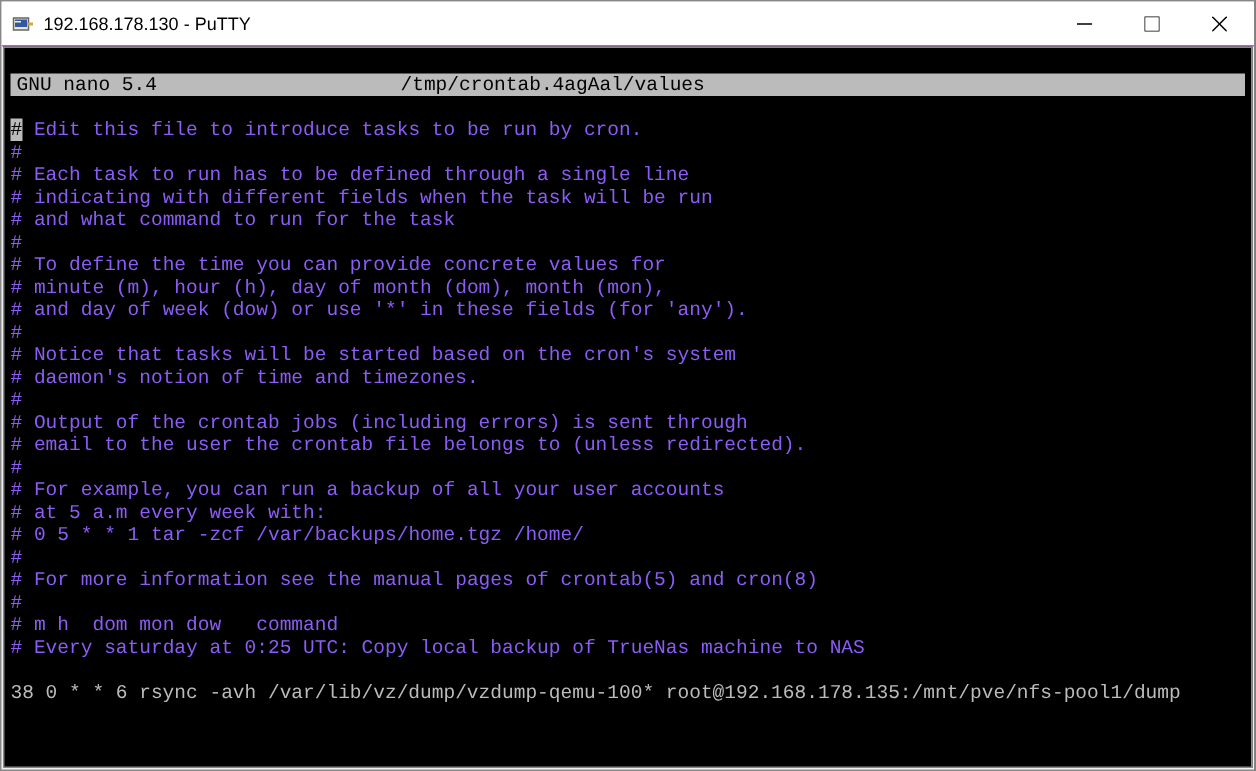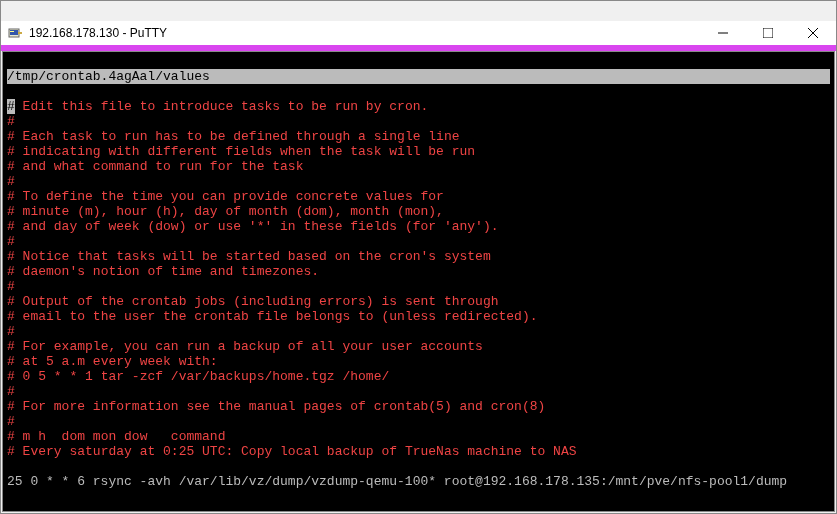--- a/index.html
+++ b/index.html
@@ -9,25 +9,24 @@
   background: #f0f0f0;
   width: 837px;
   height: 514px;
   border: 1px solid #888;
   display: flex;
   flex-direction: column;
 }
 .title-bar {
   height: 30px;
   background: #ffffff;
-  border-bottom: 6px solid #d946ef;
+  border-bottom: 1px solid #d946ef;
   display: flex;
   align-items: center;
   padding-left: 6px;
-  margin-top: 20px;
 }
 .title-bar .icon {
   width: 16px;
   height: 16px;
   display: inline-block;
   margin-right: 6px;
 }
 .title-bar .title-text {
   font-family: 'Segoe UI', Tahoma, sans-serif;
   font-size: 12px;
@@ -55,21 +54,21 @@
   border: 1px solid #888;
   margin: 0 1px 1px 1px;
 }
 .nano-title {
   background: #bbbbbb;
   color: #000000;
   display: flex;
 }
 .nt-left { width: 260px; padding-left: 4px; }
 .nt-center { flex: 1; }
-.cyan { color: #ef4444; }
+.cyan { color: #8b5cf6; }
 .gray { color: #bbbbbb; }
 </style>
 </head>
 <body>
 
 <div class="title-bar">
   <span class="icon">
     <svg viewBox="0 0 16 16" width="16" height="16">
       <rect x="2" y="4" width="10" height="8" fill="#e8e8d0" stroke="#666" stroke-width="1"></rect>
       <rect x="3" y="5" width="8" height="5" fill="#3355aa"></rect>
@@ -92,18 +91,18 @@
     <div class="win-btn close-btn">
       <svg width="10" height="10">
           <line x1="0" y1="0" x2="10" y2="10" stroke="#000" stroke-width="1"></line>
           <line x1="10" y1="0" x2="0" y2="10" stroke="#000" stroke-width="1"></line>
         </svg>
     </div>
   </div>
 </div>
 
 <div class="terminal">
-<div class="nano-title"><span class="nt-center">/tmp/crontab.4agAal/values</span></div>
+<div class="nano-title"><span class="nt-left">GNU nano 5.4</span><span class="nt-center">/tmp/crontab.4agAal/values</span></div>
 <div id="file-lines"><div><span style="background: rgb(187, 187, 187); color: rgb(0, 0, 0);">#</span><span class="cyan"> Edit this file to introduce tasks to be run by cron.</span></div><div><span class="cyan">#</span><span class="cyan"></span></div><div><span class="cyan">#</span><span class="cyan"> Each task to run has to be defined through a single line</span></div><div><span class="cyan">#</span><span class="cyan"> indicating with different fields when the task will be run</span></div><div><span class="cyan">#</span><span class="cyan"> and what command to run for the task</span></div><div><span class="cyan">#</span><span class="cyan"></span></div><div><span class="cyan">#</span><span class="cyan"> To define the time you can provide concrete values for</span></div><div><span class="cyan">#</span><span class="cyan"> minute (m), hour (h), day of month (dom), month (mon),</span></div><div><span class="cyan">#</span><span class="cyan"> and day of week (dow) or use '*' in these fields (for 'any').</span></div><div><span class="cyan">#</span><span class="cyan"></span></div><div><span class="cyan">#</span><span class="cyan"> Notice that tasks will be started based on the cron's system</span></div><div><span class="cyan">#</span><span class="cyan"> daemon's notion of time and timezones.</span></div><div><span class="cyan">#</span><span class="cyan"></span></div><div><span class="cyan">#</span><span class="cyan"> Output of the crontab jobs (including errors) is sent through</span></div><div><span class="cyan">#</span><span class="cyan"> email to the user the crontab file belongs to (unless redirected).</span></div><div><span class="cyan">#</span><span class="cyan"></span></div><div><span class="cyan">#</span><span class="cyan"> For example, you can run a backup of all your user accounts</span></div><div><span class="cyan">#</span><span class="cyan"> at 5 a.m every week with:</span></div><div><span class="cyan">#</span><span class="cyan"> 0 5 * * 1 tar -zcf /var/backups/home.tgz /home/</span></div><div><span class="cyan">#</span><span class="cyan"></span></div><div><span class="cyan">#</span><span class="cyan"> For more information see the manual pages of crontab(5) and cron(8)</span></div><div><span class="cyan">#</span><span class="cyan"></span></div><div><span class="cyan">#</span><span class="cyan"> m h  dom mon dow   command</span></div><div><span class="cyan">#</span><span class="cyan"> Every saturday at 0:25 UTC: Copy local backup of TrueNas machine to NAS</span></div></div>
-<div class="gray">25 0 * * 6 rsync -avh /var/lib/vz/dump/vzdump-qemu-100* root@192.168.178.135:/mnt/pve/nfs-pool1/dump</div>
+<div class="gray">38 0 * * 6 rsync -avh /var/lib/vz/dump/vzdump-qemu-100* root@192.168.178.135:/mnt/pve/nfs-pool1/dump</div>
 <div>&nbsp;</div>
 
 </div>
 
 </body></html>

